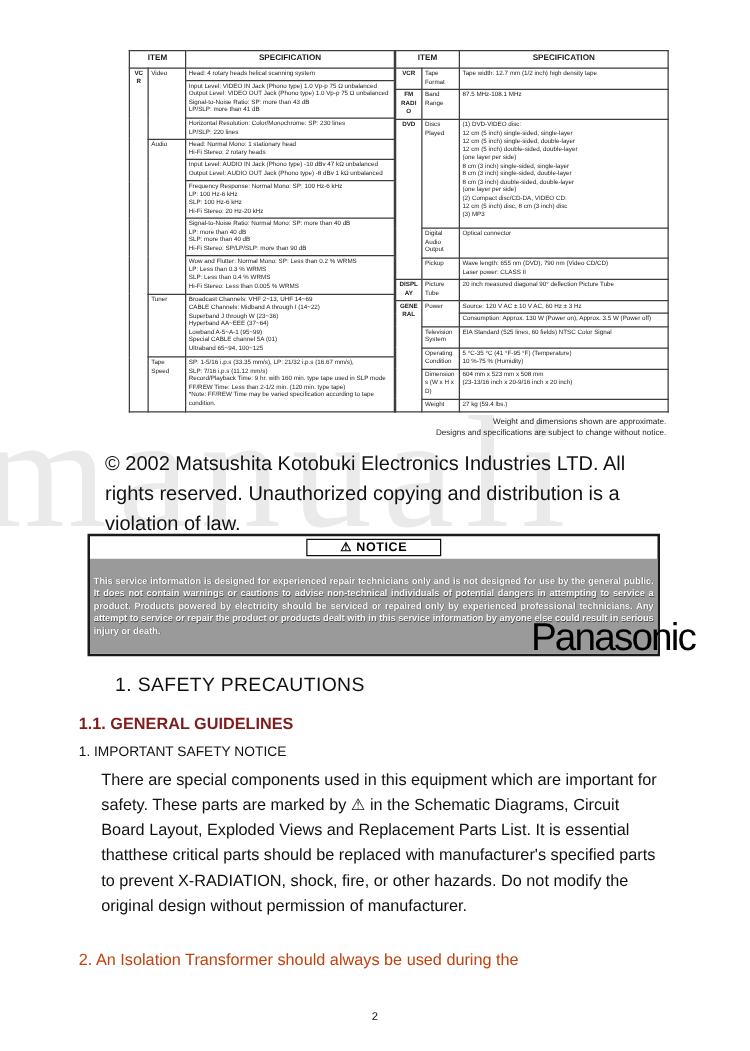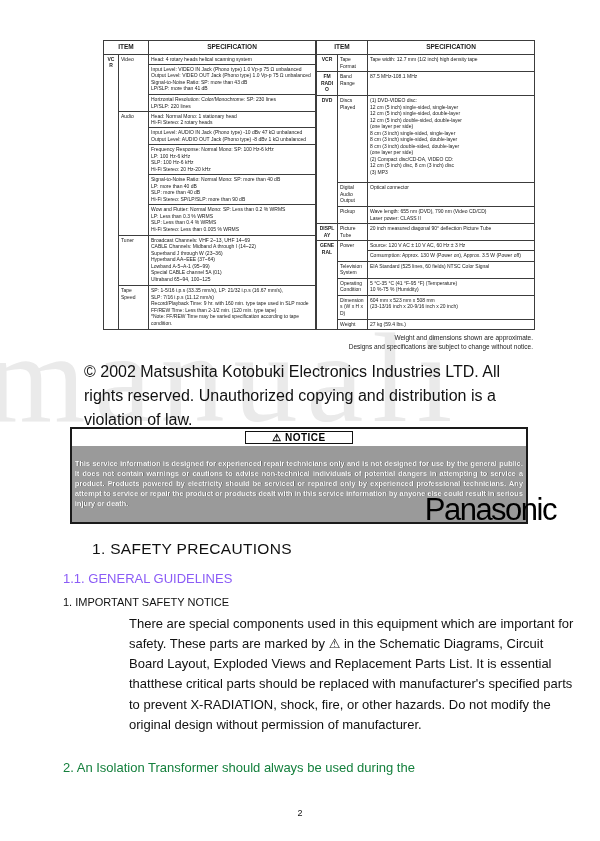--- a/index.html
+++ b/index.html
@@ -27,24 +27,24 @@
   .copyright{left:84px;top:360px;width:436px;font-size:16px;line-height:1.5;color:#111;}
 
   
   .warning-box{left:70px;top:427px;width:458px;border:2px solid #1a1a1a;background:#fff;box-sizing:border-box;}
   .warning-title-box{margin:2px auto 2px auto;width:fit-content;border:1.5px solid #111;padding:0 26px;font-weight:bold;font-size:10px;text-align:center;letter-spacing:0.5px;color:#000;background:#fff;}
   .warning-body{background:#9a9a9a;color:#fbfbfb;font-weight:bold;font-size:7.4px;line-height:1.35;padding:13px 3px;text-align:justify;text-shadow:0.4px 0.4px 0.6px #3c3c3c;}
 
   .brand-logo{left:304px;top:492px;width:252px;text-align:right;font-size:31px;font-weight:normal;letter-spacing:-1.5px;color:#000;}
 
   .section-title{left:63px;top:540px;font-size:15.5px;letter-spacing:0.3px;color:#111;margin-left:29px;}
-  .subsection-title{left:63px;top:571px;font-size:13px;color:#8b5cf6;}
+  .subsection-title{left:63px;top:571px;font-size:13px;color:#7f1d1d;font-weight:bold;}
   .item-title{left:63px;top:596px;font-size:11px;color:#111;}
-  .notice-para{left:81px;top:614px;width:452px;font-size:13px;line-height:1.55;color:#111;margin-left:48px;}
-  .item2{left:63px;top:760px;font-size:13px;color:#15803d;}
+  .notice-para{left:81px;top:614px;width:452px;font-size:13px;line-height:1.55;color:#111;}
+  .item2{left:63px;top:760px;font-size:13px;color:#c2410c;}
   .page-number{left:0;top:808px;width:600px;text-align:center;font-size:9px;color:#111;}
 </style>
 </head>
 <body>
 
 <div class="page">
 
   <div class="watermark-band">
     <div class="watermark">manuali</div>
   </div>

